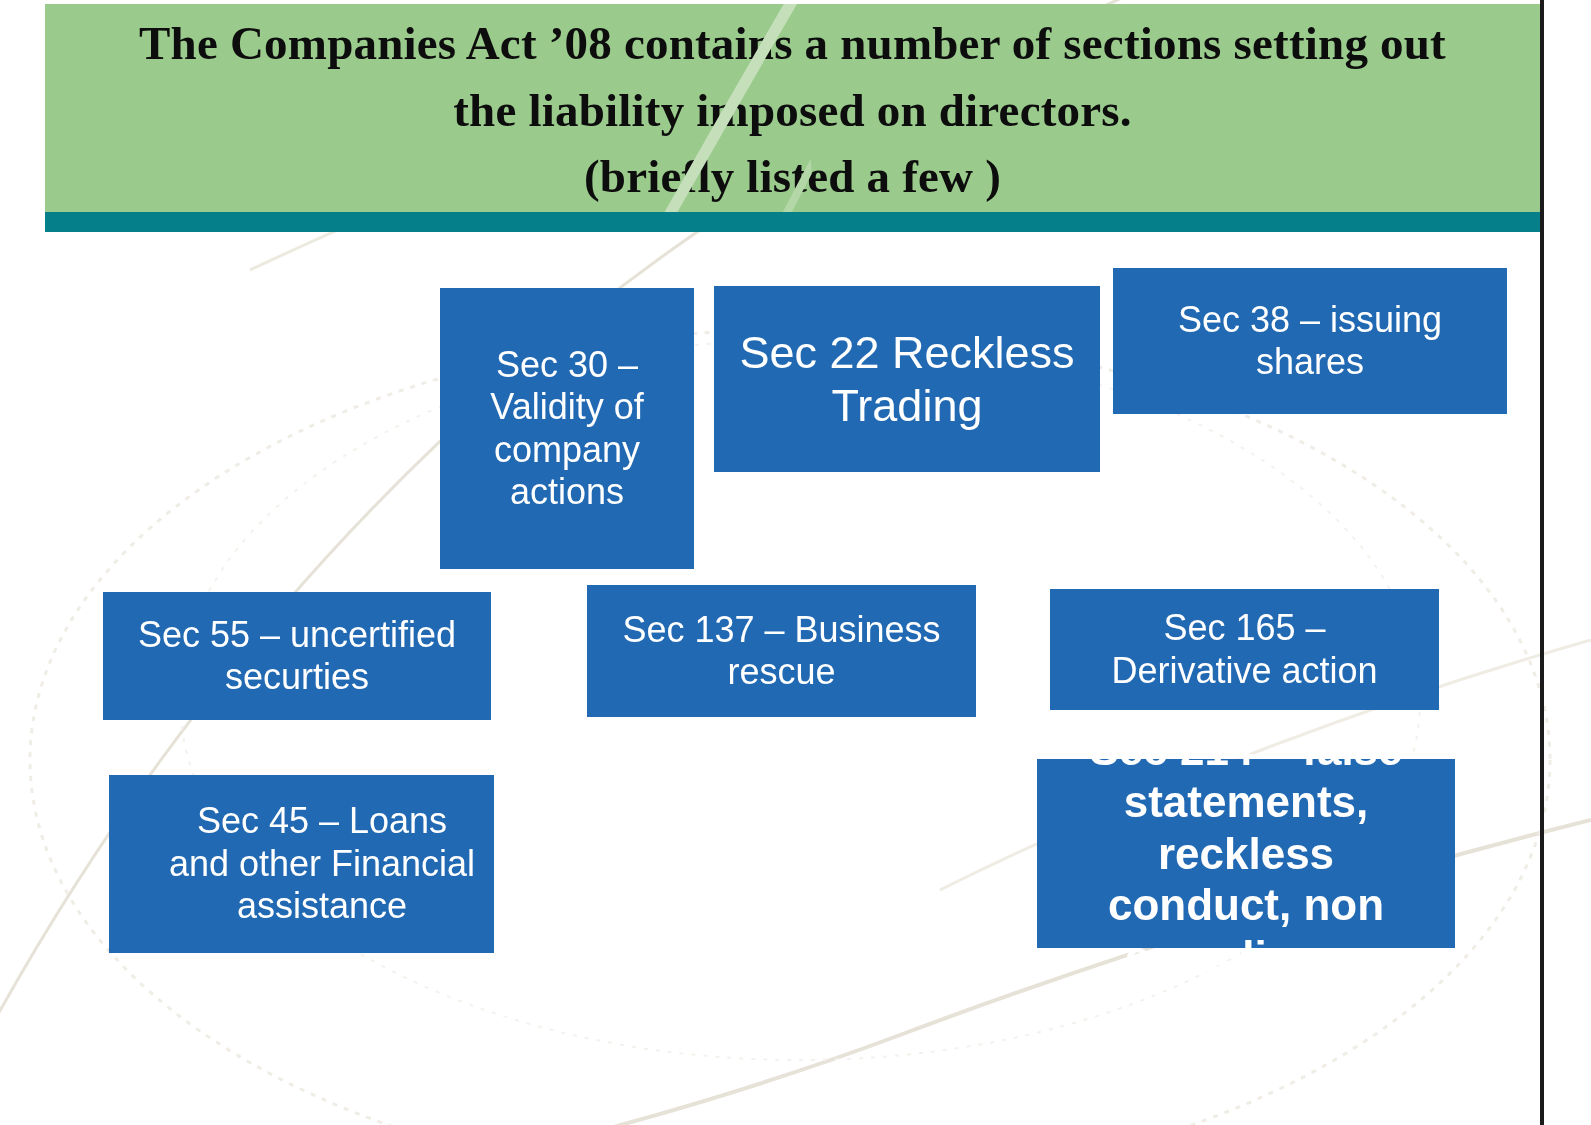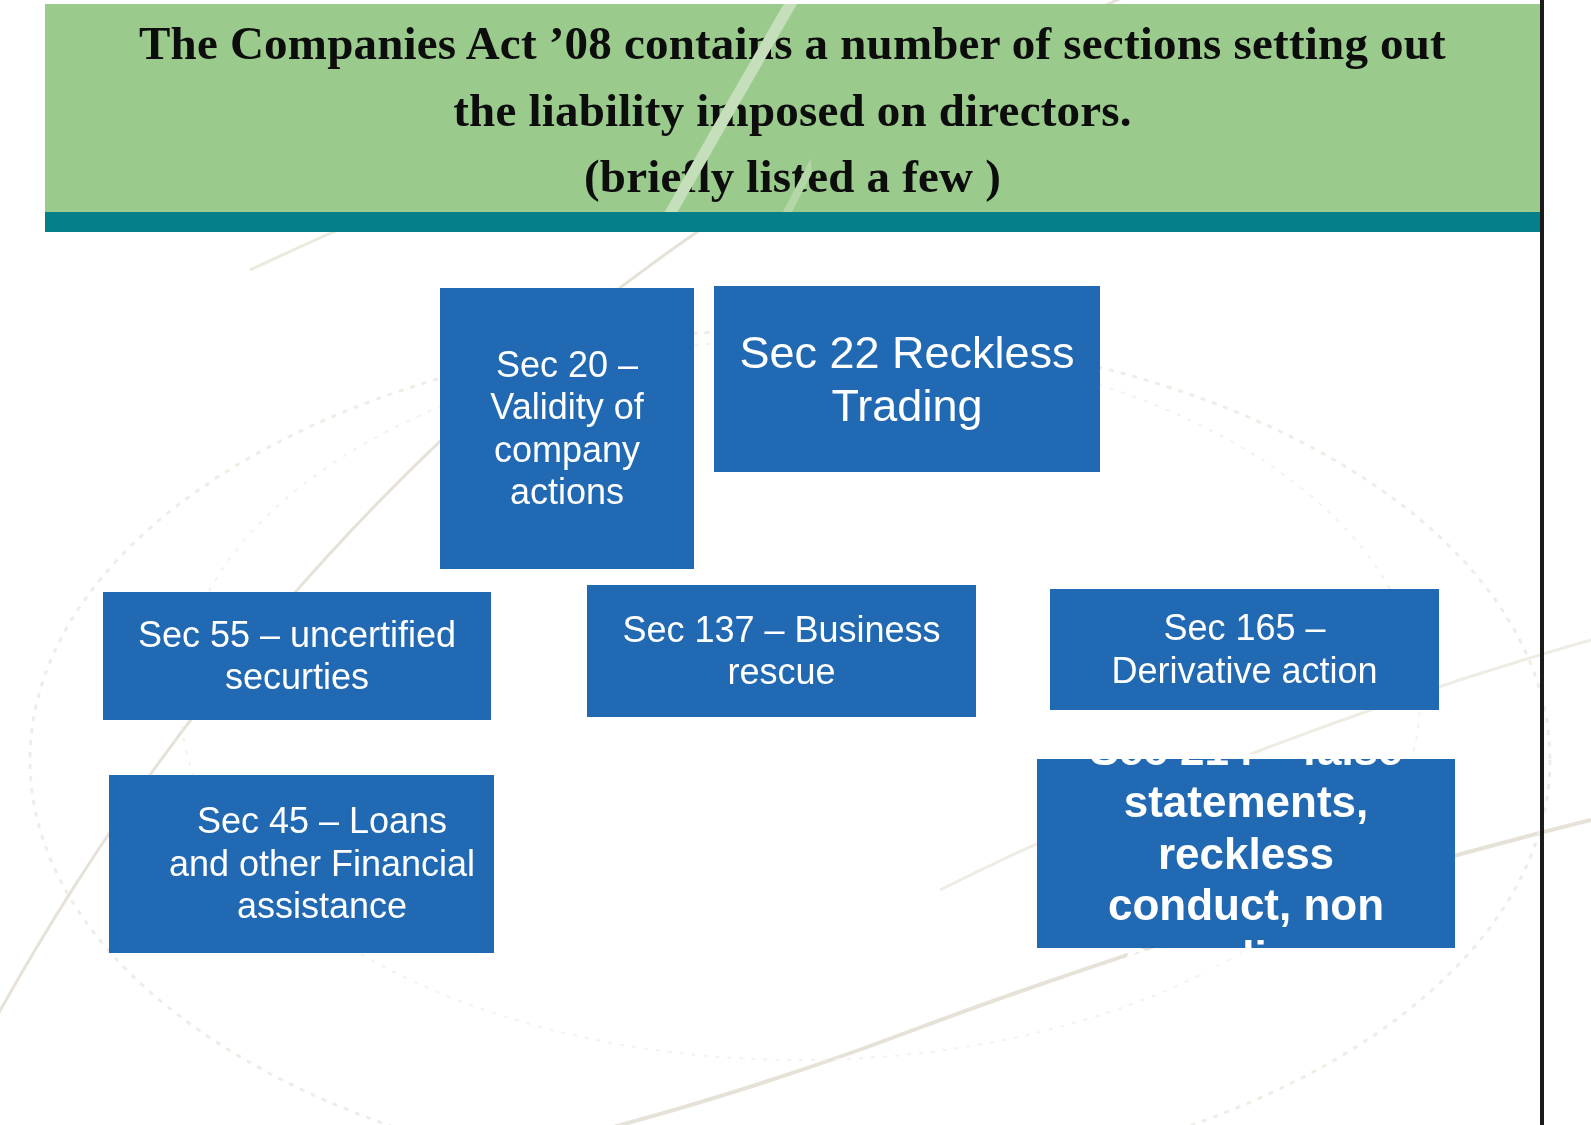--- a/index.html
+++ b/index.html
@@ -140,28 +140,32 @@
     </svg>
     <div class="title-text">
       <span>The Companies Act ’08 contains a number of sections</span>
       <span>setting out the liability imposed on directors.</span>
       <span class="title-line3">(briefly listed a few )</span>
     </div>
   </div>
   <div class="title-underbar"></div>
 
   <div class="box" id="box-sec20">
-    <span class="box-label">Sec 20 –
+    <span class="box-label">Sec 30 –
 Validity of
 company
 actions</span>
   </div>
   <div class="box" id="box-sec22">
     <span class="box-label">Sec 22 Reckless
 Trading</span>
+  </div>
+  <div class="box" id="box-sec38">
+    <span class="box-label">Sec 38 – issuing
+shares</span>
   </div>
 
   <div class="box" id="box-sec55">
     <span class="box-label">Sec 55 – uncertified
 securties</span>
   </div>
   <div class="box" id="box-sec137">
     <span class="box-label">Sec 137 – Business
 rescue</span>
   </div>

